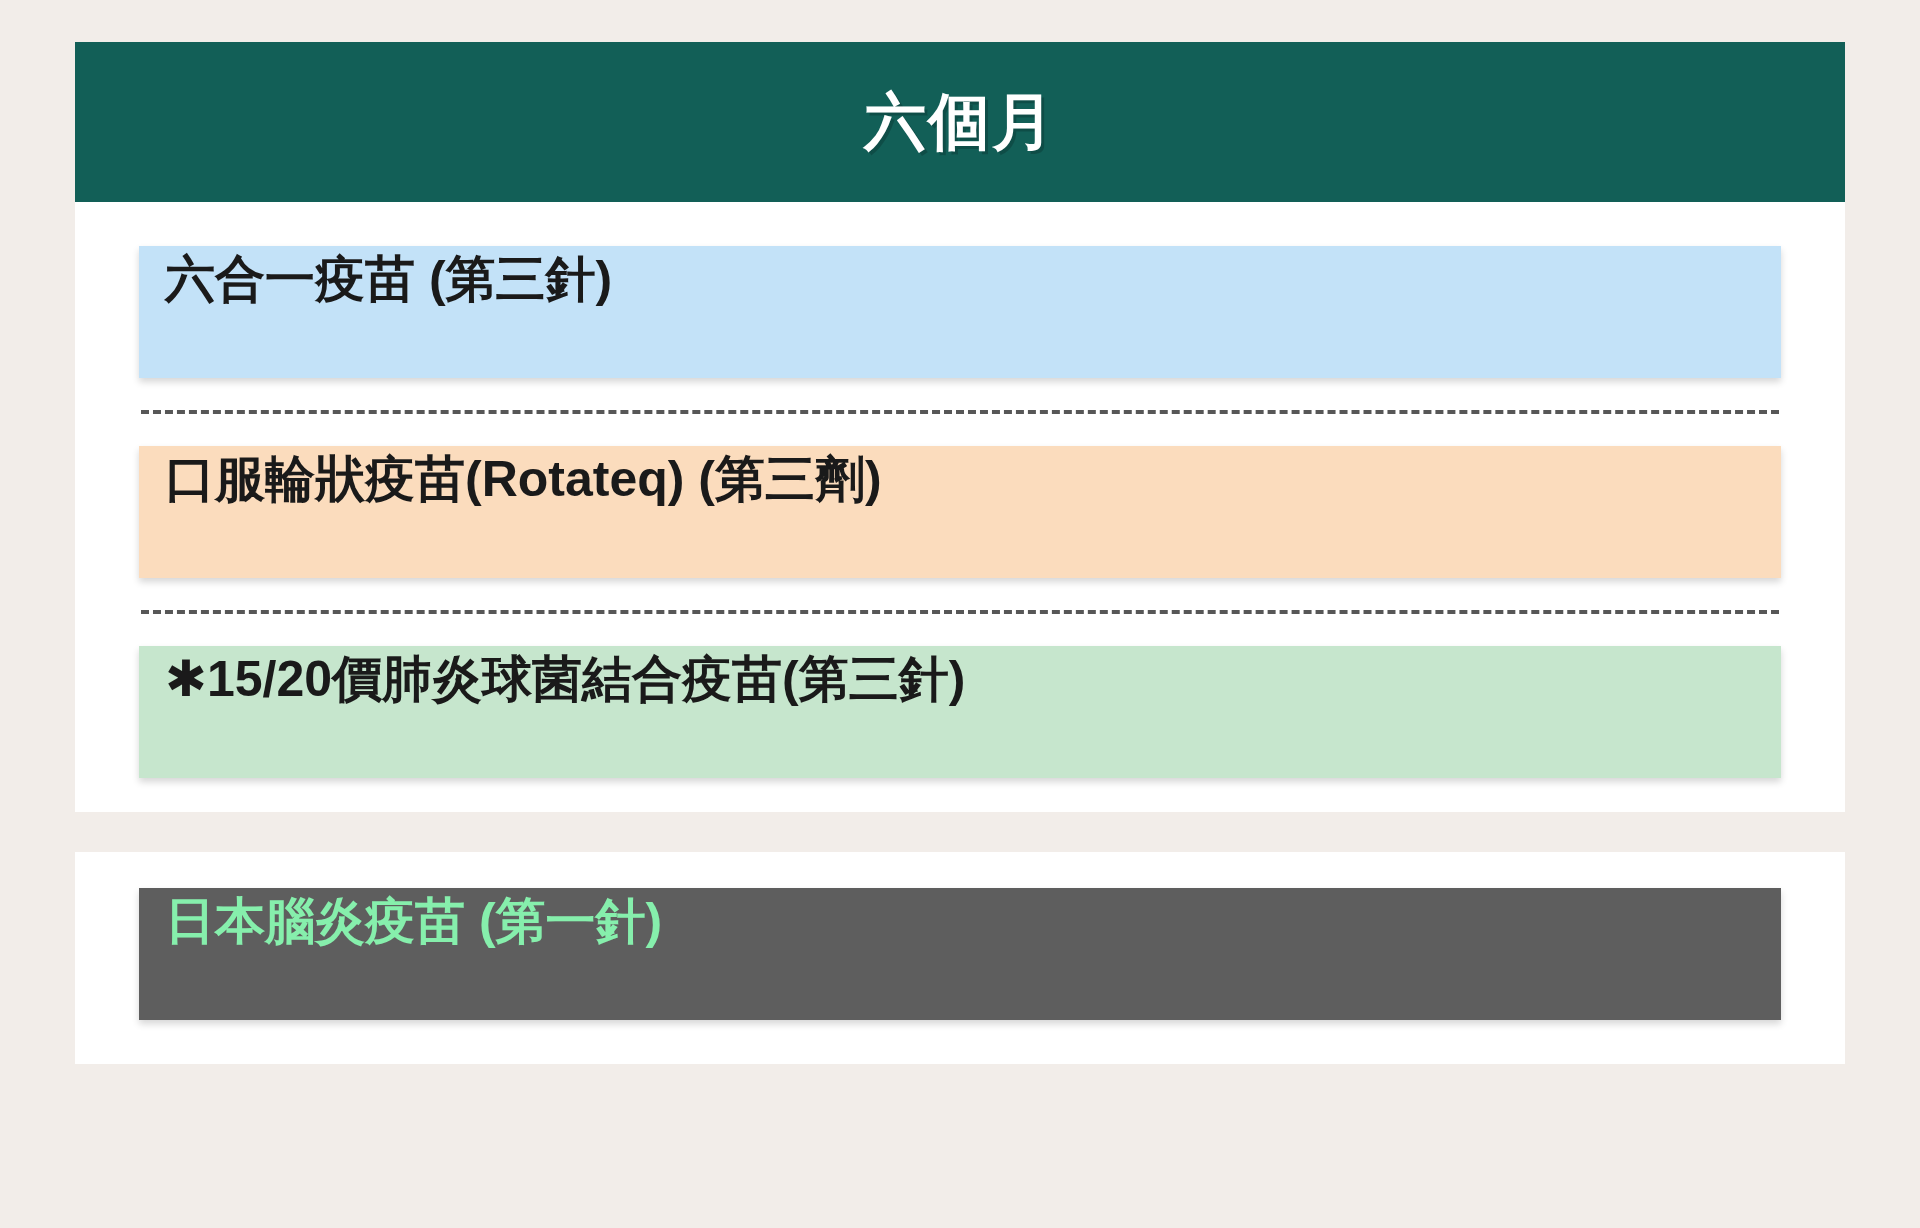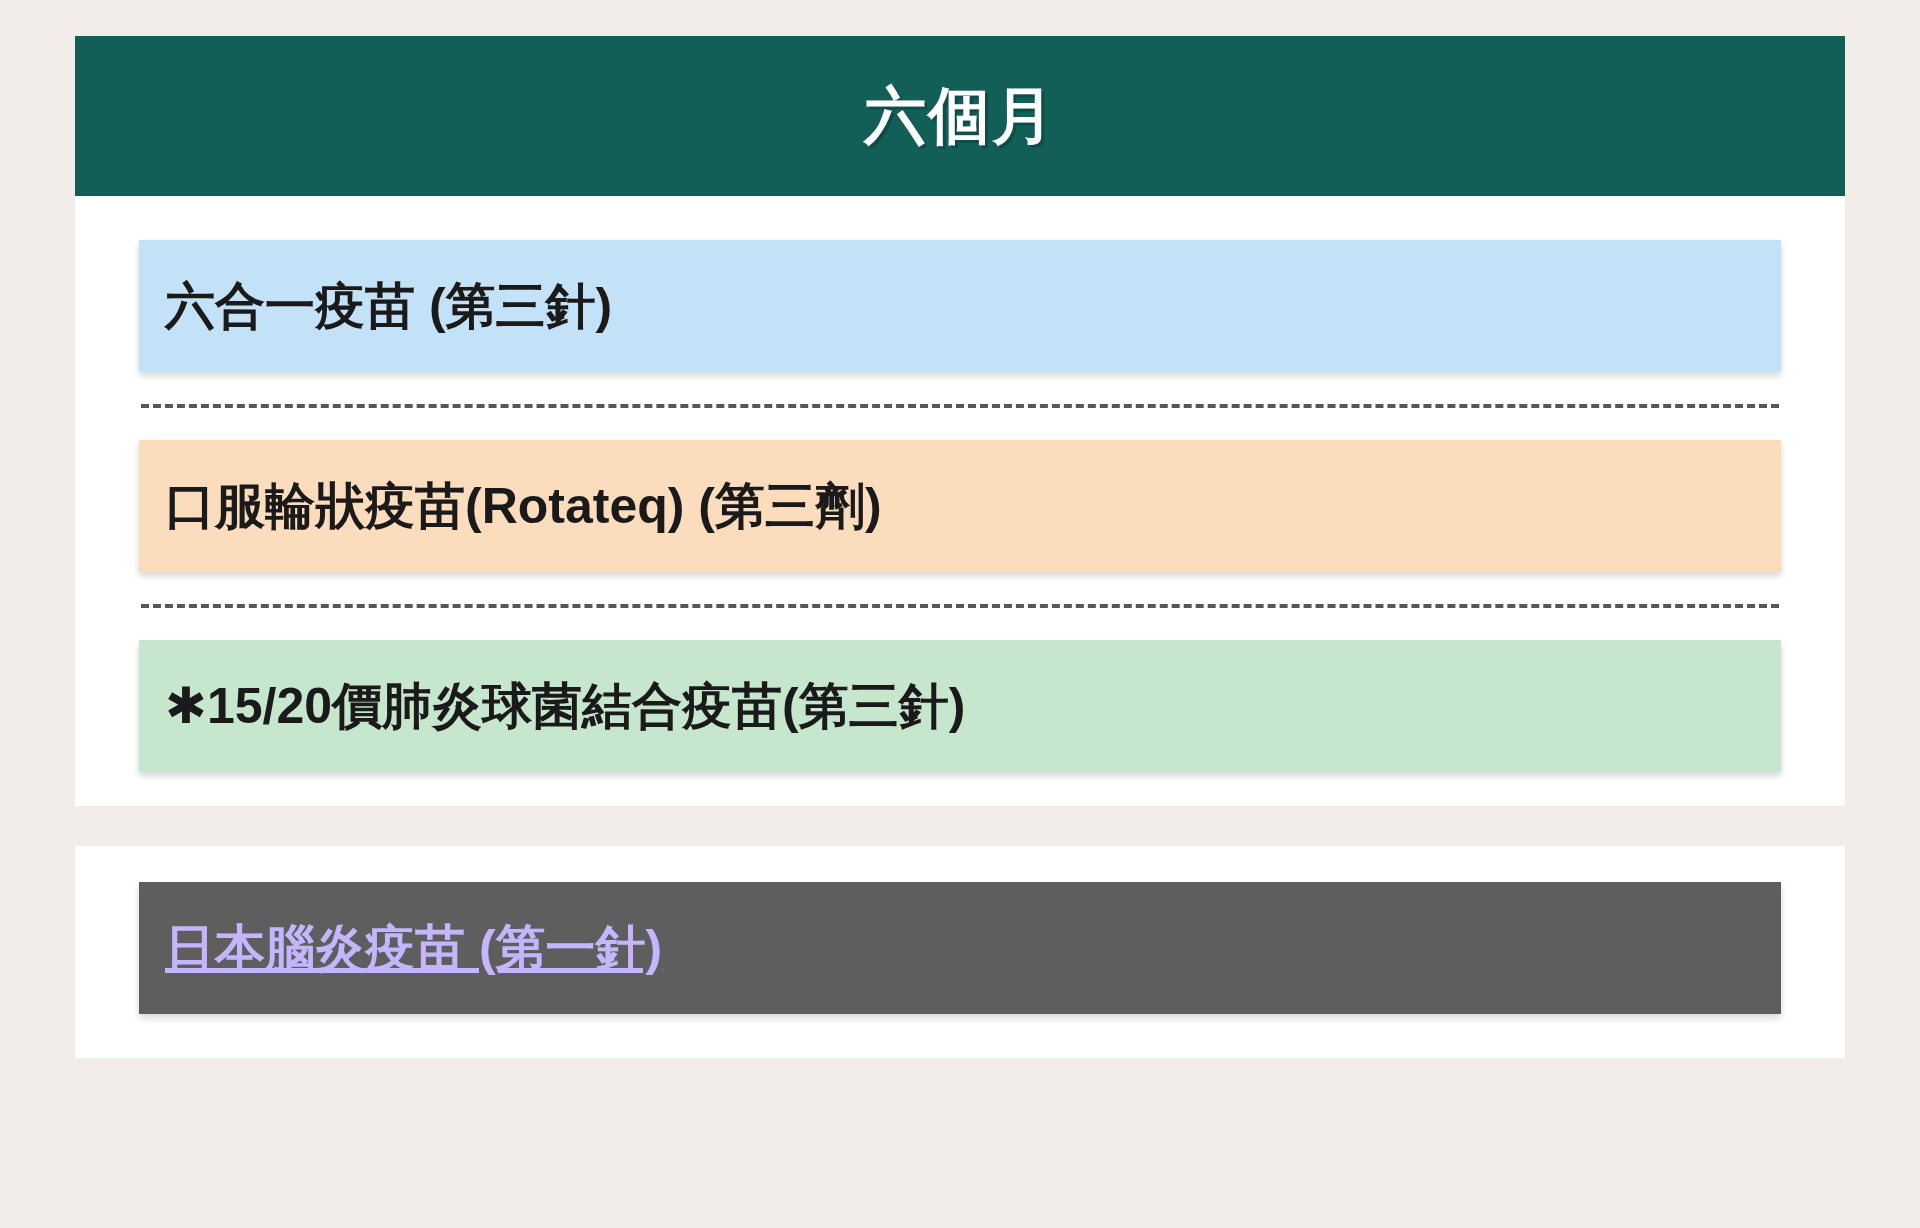--- a/index.html
+++ b/index.html
@@ -12,21 +12,21 @@
     background: #F2EDE9;
     font-family: "Liberation Sans", "DejaVu Sans", sans-serif;
     overflow: hidden;
   }
 
   .page {
     width: 1920px;
     height: 1228px;
     position: relative;
     box-sizing: border-box;
-    padding: 12px;
+    padding: 18px;
   }
 
   .section {
     width: 1770px;
     margin: 0 auto;
     background: #FFFFFF;
   }
 
   .section-gap {
     height: 40px;
@@ -53,35 +53,35 @@
 
   .section-body {
     background: #FFFFFF;
     padding: 44px 64px 34px 64px;
     box-sizing: border-box;
   }
 
   .vaccine-row {
     height: 132px;
     display: flex;
-    align-items: center;
+    align-items: flex-start;
     padding: 0 26px;
     box-sizing: border-box;
     font-size: 50px;
     font-weight: bold;
     color: #1A1A1A;
     box-shadow: 0 4px 7px rgba(0,0,0,0.16);
     white-space: nowrap;
     overflow: hidden;
   }
 
   .row-blue   { background: #C3E2F8; }
   .row-peach  { background: #FBDCBD; margin-top: 8px; }
   .row-green  { background: #C6E6CD; }
-  .row-gray   { background: #5E5E5E; color: #c4b5fd; text-decoration: underline; }
+  .row-gray   { background: #5E5E5E; color: #86efac; }
 
   .row-divider {
     height: 0;
     border-top: 4px dashed #3A3A3A;
     margin: 32px 2px 32px 2px;
     opacity: 0.85;
   }
 
   .section-body-last {
     padding: 36px 64px 44px 64px;

